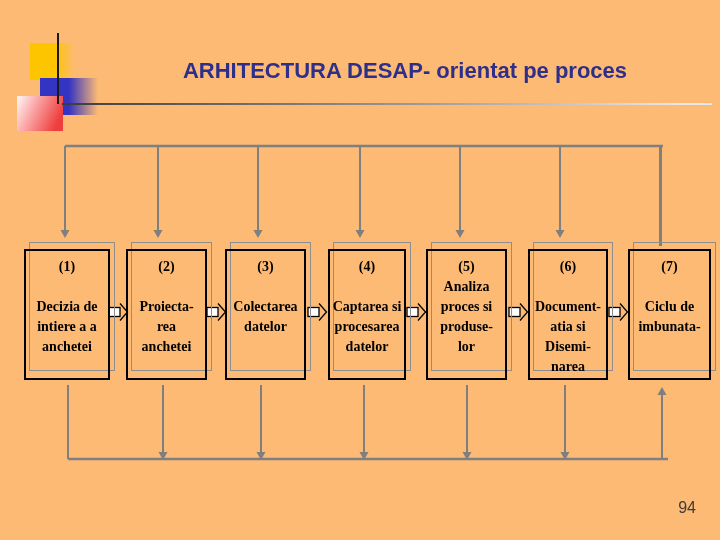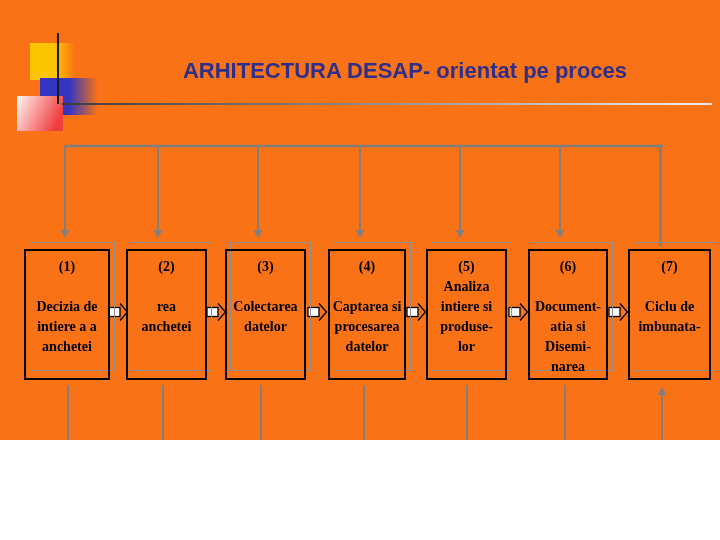--- a/index.html
+++ b/index.html
@@ -1,17 +1,17 @@
 <!DOCTYPE html>
 <html><head>
 <meta charset="utf-8">
 <style>
   html,body{margin:0;padding:0;background:#fff;}
   #slide{
-    position:relative;width:720px;height:440px;background:#f97316;
+    position:relative;width:720px;height:540px;background:#fdba74;
     overflow:hidden;font-family:"Liberation Sans",sans-serif;
   }
   
   .logo-yellow{position:absolute;left:30px;top:43px;width:45px;height:37px;
     background:linear-gradient(to right,#fdc500 55%,rgba(253,197,0,0));}
   .logo-blue{position:absolute;left:40px;top:78px;width:58px;height:37px;
     background:linear-gradient(to right,#3434c2 50%,rgba(52,52,194,0));}
   .logo-red{position:absolute;left:17px;top:96px;width:46px;height:35px;
     background:linear-gradient(115deg,#ffecec 5%,#fba8a8 35%,#ef3e3e 85%);}
   .logo-vline{position:absolute;left:57px;top:33px;width:2px;height:71px;background:#1a1a1a;}
@@ -150,20 +150,21 @@
           <div class="stage-line">anchetei</div>
         </div>
   </div>
 
   <div class="stage" style="left: 126px; width: 86px;">
     <div class="rect-gray" style="width: 81px;"></div>
     <div class="rect-black" style="width: 81px;"></div>
     <div class="stage-text" style="width: 81px;">
       <div class="stage-num">(2)</div>
     <div class="stage-gap"></div>
+          <div class="stage-line">Proiecta-</div>
           <div class="stage-line">rea</div>
           <div class="stage-line">anchetei</div>
         </div>
   </div>
 
   <div class="stage" style="left: 225px; width: 86px;">
     <div class="rect-gray" style="width: 81px;"></div>
     <div class="rect-black" style="width: 81px;"></div>
     <div class="stage-text" style="width: 81px;">
       <div class="stage-num">(3)</div>
@@ -184,21 +185,21 @@
           <div class="stage-line">datelor</div>
         </div>
   </div>
 
   <div class="stage" style="left: 426px; width: 86px;">
     <div class="rect-gray" style="width: 81px;"></div>
     <div class="rect-black" style="width: 81px;"></div>
     <div class="stage-text" style="width: 81px;">
       <div class="stage-num">(5)</div>
     <div class="stage-line">Analiza</div>
-          <div class="stage-line">intiere si</div>
+          <div class="stage-line">proces si</div>
           <div class="stage-line">produse-</div>
           <div class="stage-line">lor</div>
         </div>
   </div>
 
   <div class="stage" style="left: 528px; width: 85px;">
     <div class="rect-gray" style="width: 80px;"></div>
     <div class="rect-black" style="width: 80px;"></div>
     <div class="stage-text" style="width: 80px;">
       <div class="stage-num">(6)</div>

